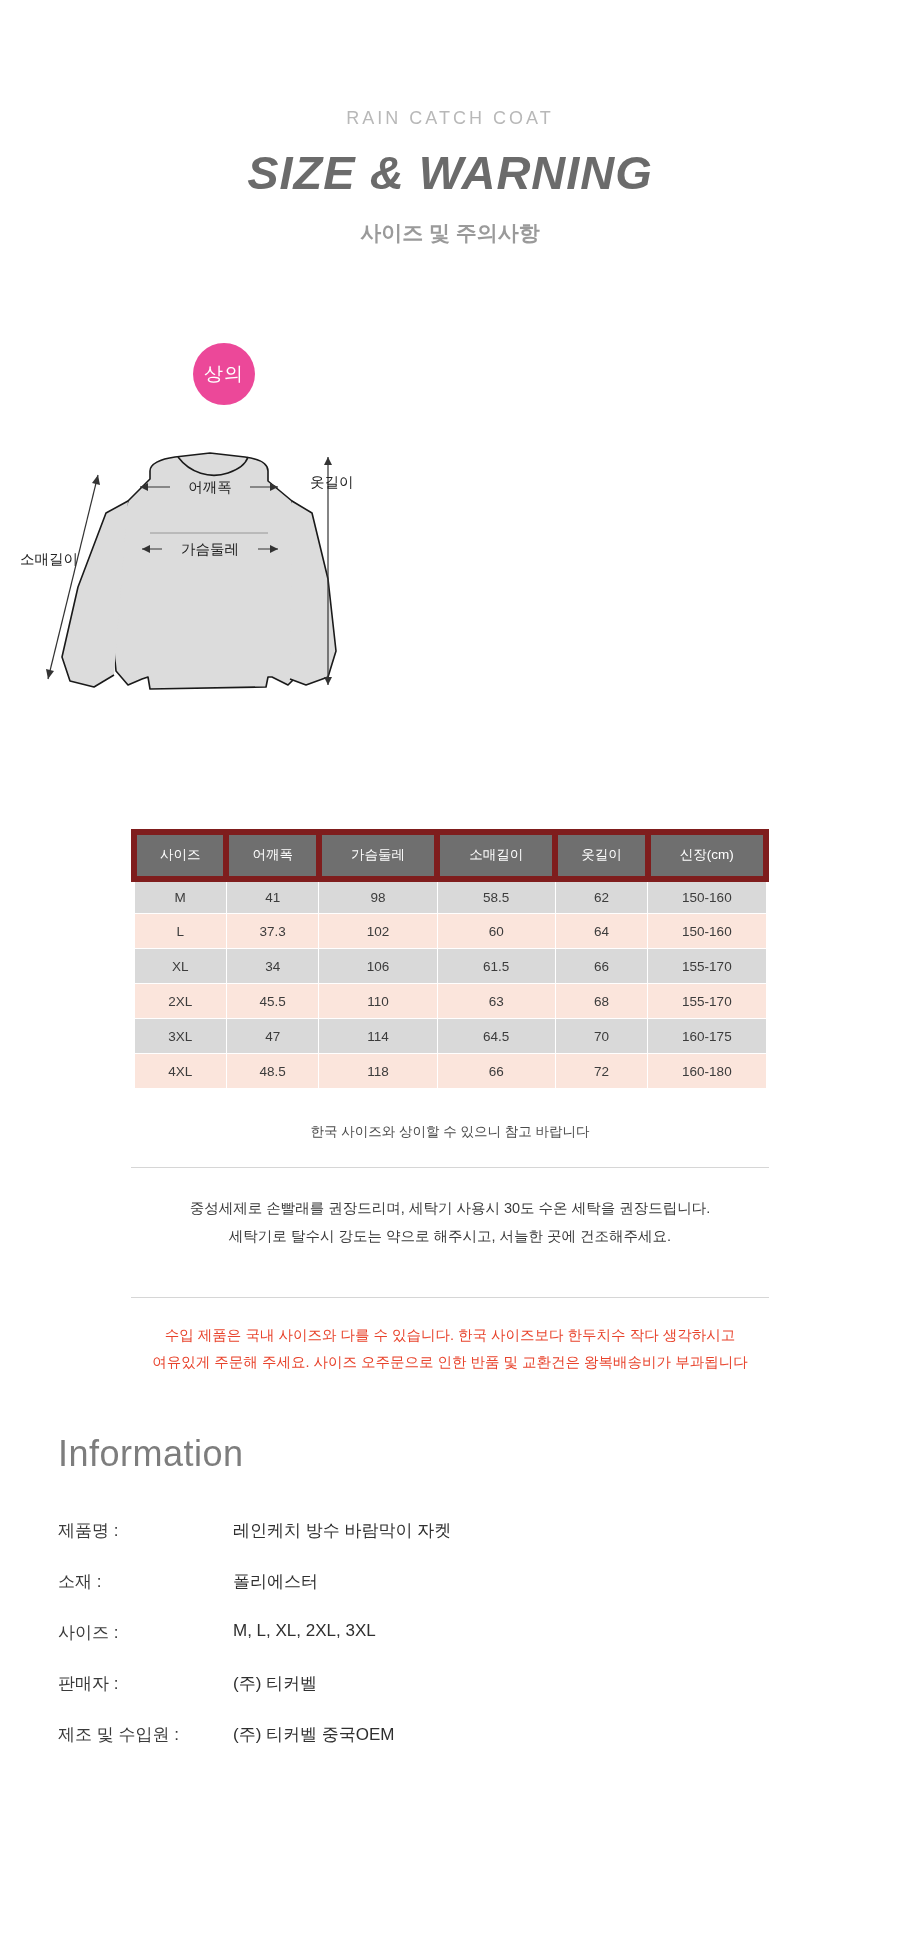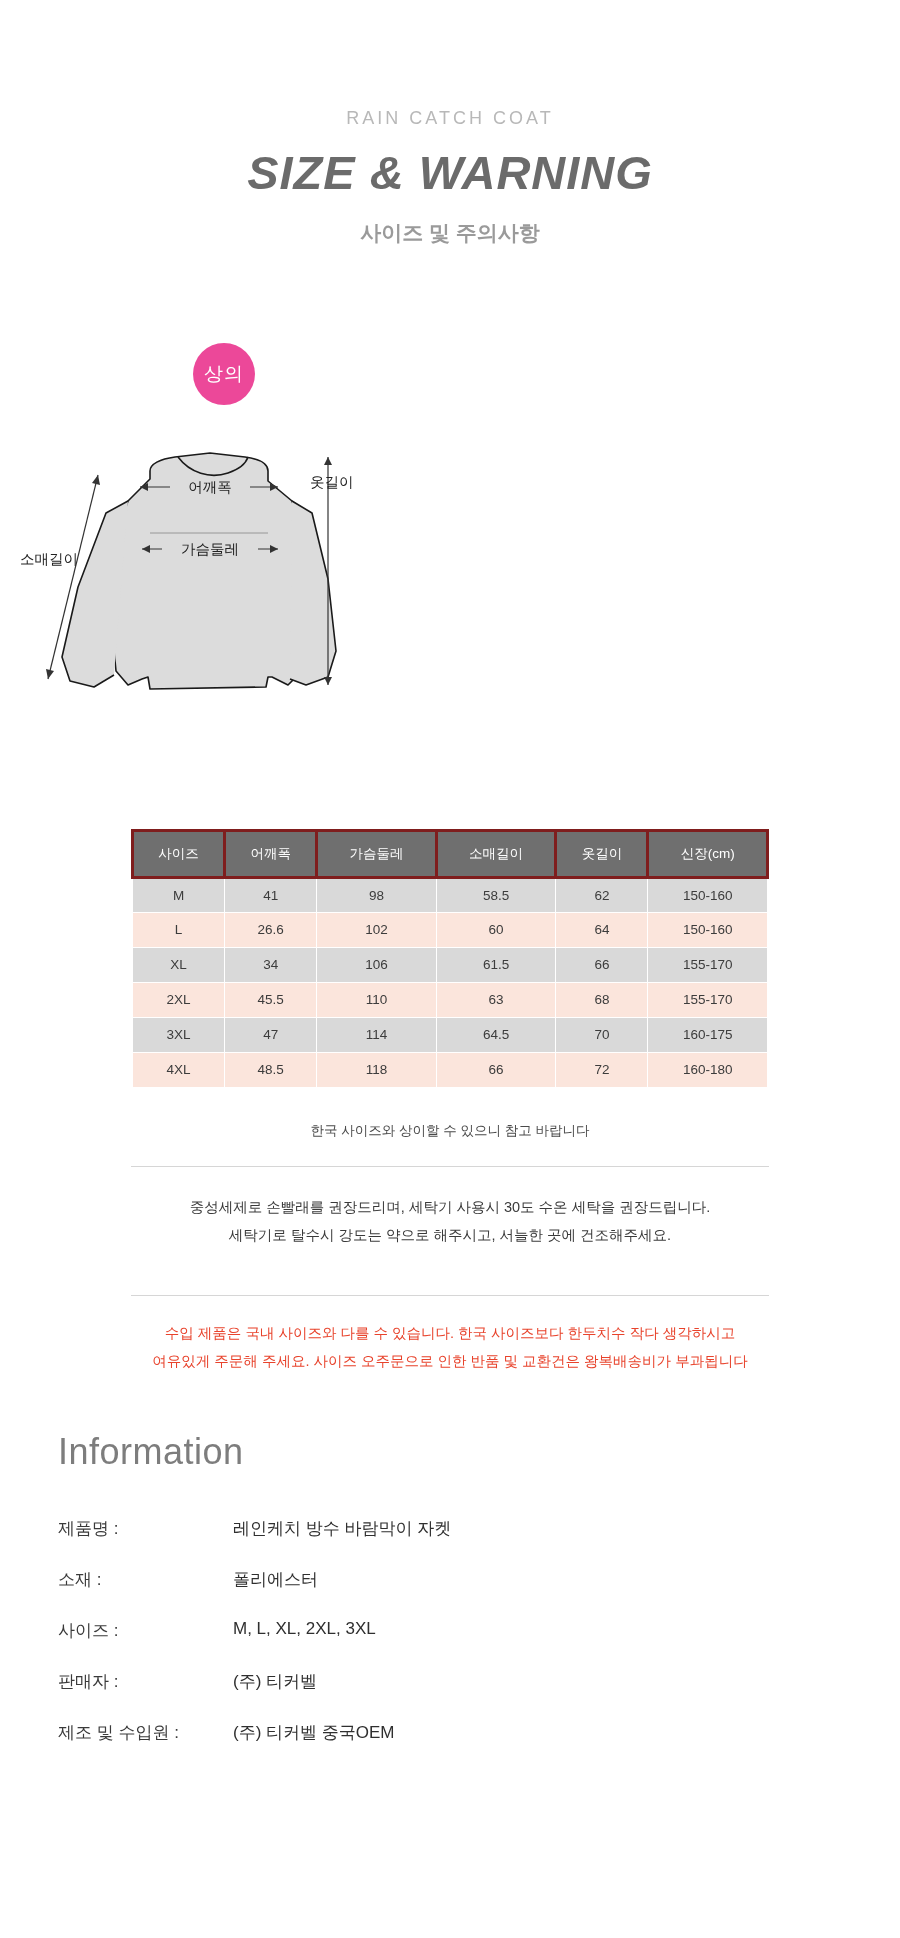--- a/index.html
+++ b/index.html
@@ -91,21 +91,21 @@
     width: 100%;
     border-collapse: collapse;
     font-size: 13.5px;
     color: #3c3c3c;
   }
   table.size-table th {
     background: #6f6f6f;
     color: #ffffff;
     font-weight: 400;
     height: 47px;
-    border: 3px solid #7f1d1d;
+    border: 6px solid #7f1d1d;
   }
   table.size-table td {
     height: 35px;
     text-align: center;
     border: 1px solid #ffffff;
   }
   table.size-table tr.row-gray td { background: #d9d9d9; }
   table.size-table tr.row-pink td { background: #fbe5dc; }
 
   .table-note {
@@ -241,21 +241,21 @@
         <tr class="row-gray">
           <td>M</td>
           <td>41</td>
           <td>98</td>
           <td>58.5</td>
           <td>62</td>
           <td>150-160</td>
         </tr>
         <tr class="row-pink">
           <td>L</td>
-          <td>26.6</td>
+          <td>37.3</td>
           <td>102</td>
           <td>60</td>
           <td>64</td>
           <td>150-160</td>
         </tr>
         <tr class="row-gray">
           <td>XL</td>
           <td>34</td>
           <td>106</td>
           <td>61.5</td>

